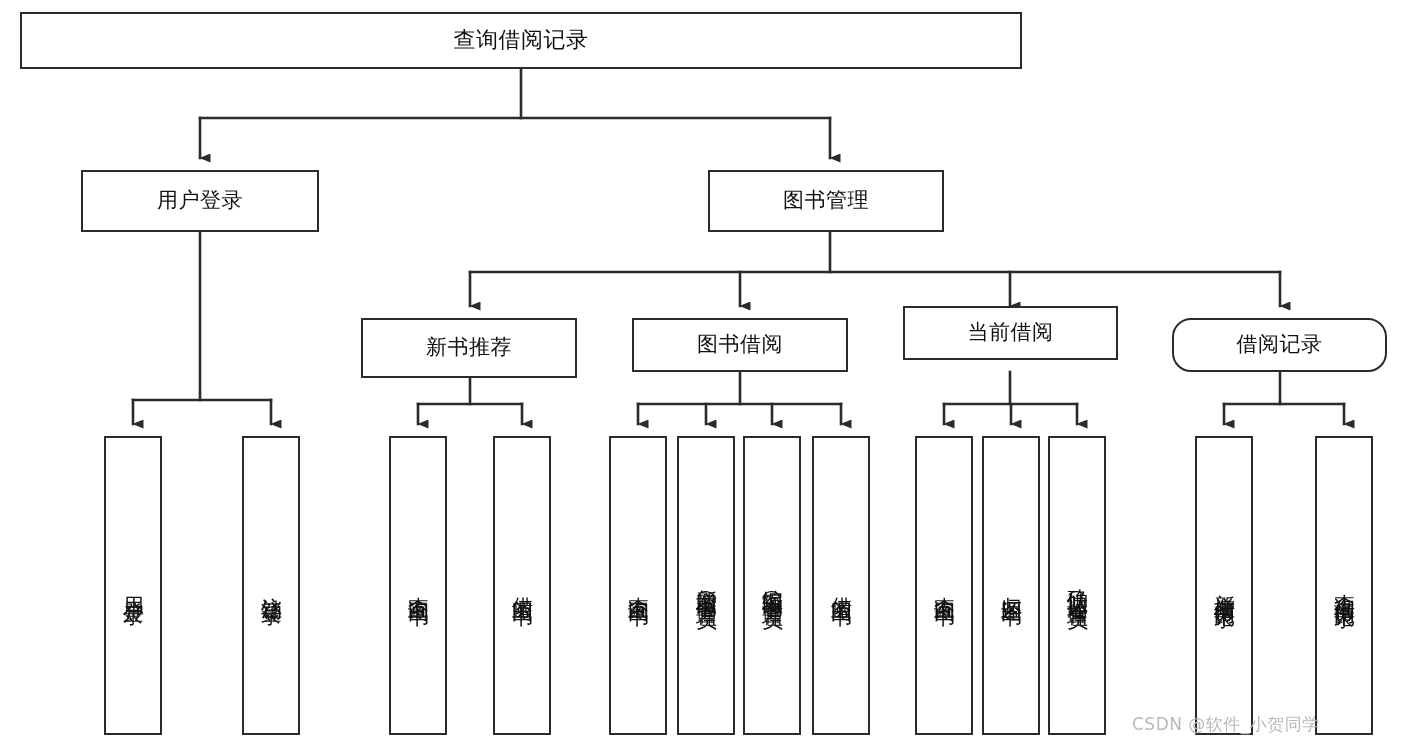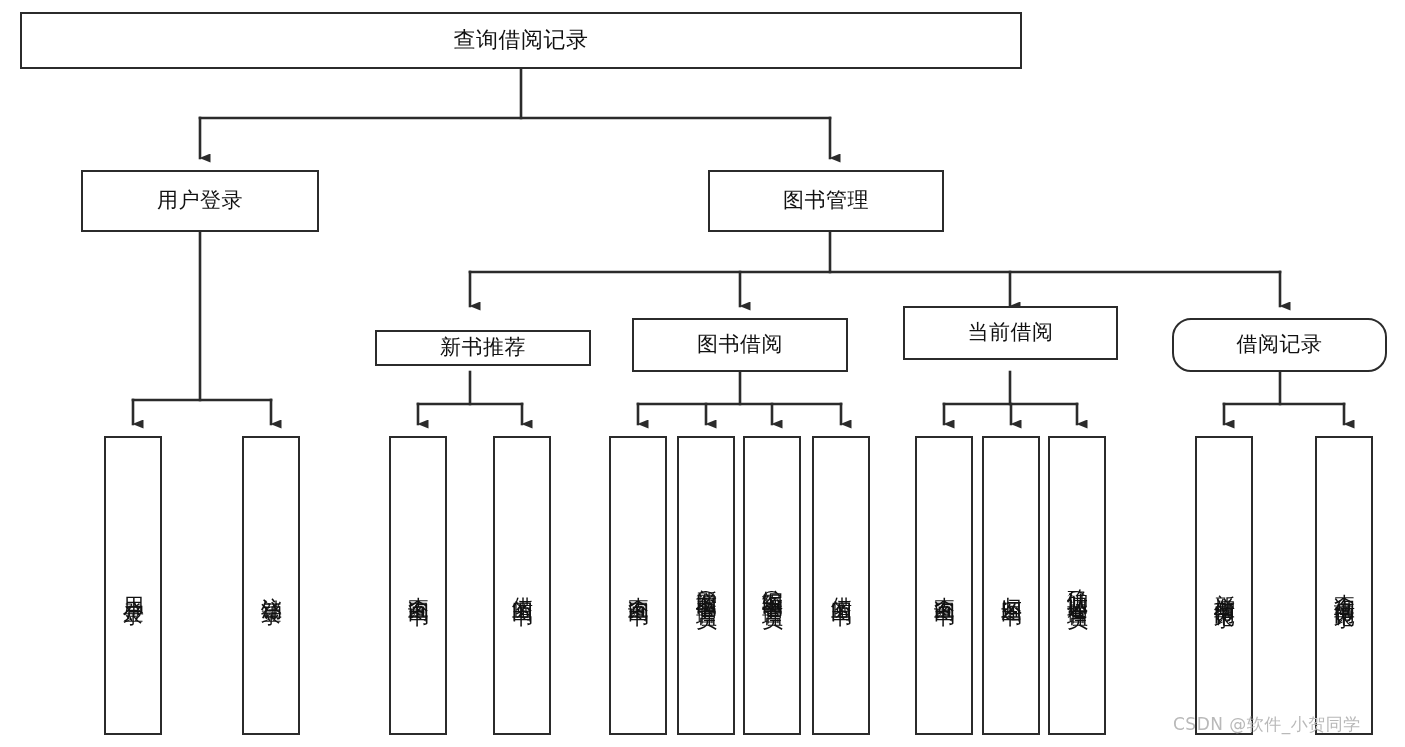--- a/index.html
+++ b/index.html
@@ -58,21 +58,21 @@
     writing-mode: vertical-rl;
     text-orientation: upright;
     font-size: 21px;
     letter-spacing: 3px;
     line-height: 1;
     max-height: 286px;
     overflow: visible;
   }
   #watermark {
     position: absolute;
-    left: 1173px;
+    left: 1132px;
     top: 713px;
     font-size: 17px;
     color: #b9b9b9;
     white-space: nowrap;
     letter-spacing: 0.5px;
     font-family: "DejaVu Sans", "Liberation Sans", sans-serif;
   }
 </style>
 </head>
 <body>
@@ -134,21 +134,21 @@
   </div>
 
   <div class="node h-node" style="left:81px; top:170px; width:238px; height:62px;">
     <span class="node-label">用户登录</span>
   </div>
 
   <div class="node h-node" style="left:708px; top:170px; width:236px; height:62px;">
     <span class="node-label">图书管理</span>
   </div>
 
-  <div class="node h-node" style="left:375px; top:318px; width:216px; height:36px;margin-top:12px;">
+  <div class="node h-node" style="left:361px; top:318px; width:216px; height:60px;">
     <span class="node-label">新书推荐</span>
   </div>
 
   <div class="node h-node" style="left:632px; top:318px; width:216px; height:54px;">
     <span class="node-label">图书借阅</span>
   </div>
 
   <div class="node h-node" style="left:903px; top:306px; width:215px; height:54px;">
     <span class="node-label">当前借阅</span>
   </div>

